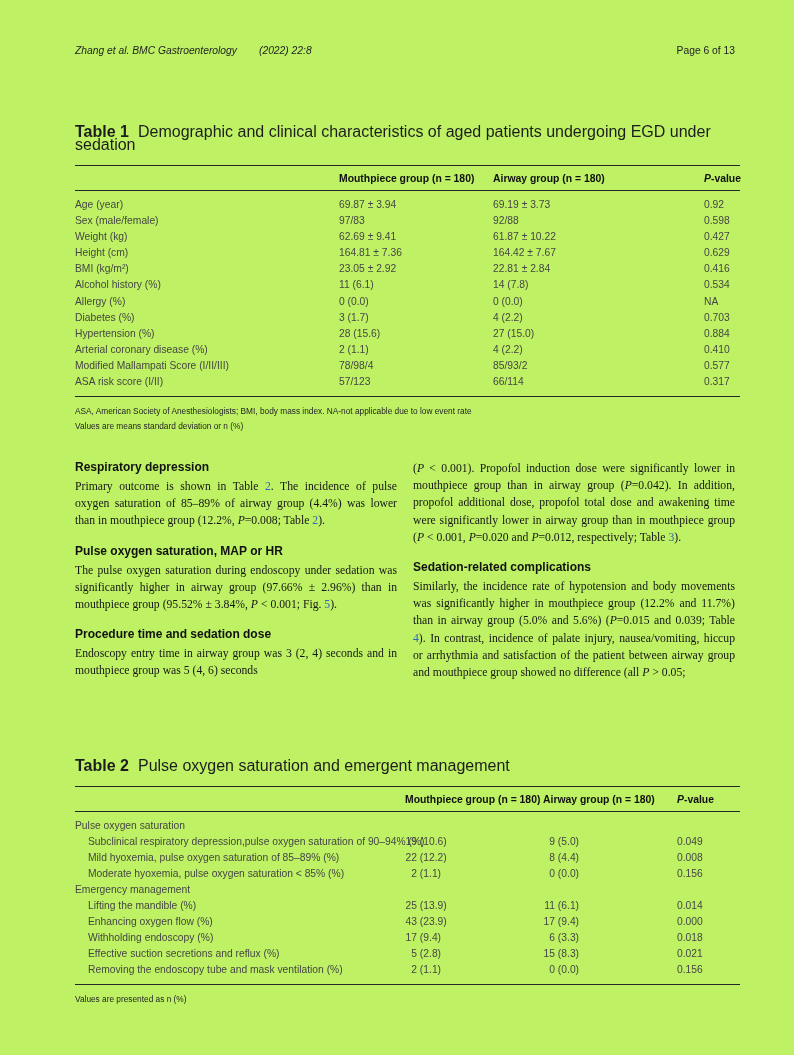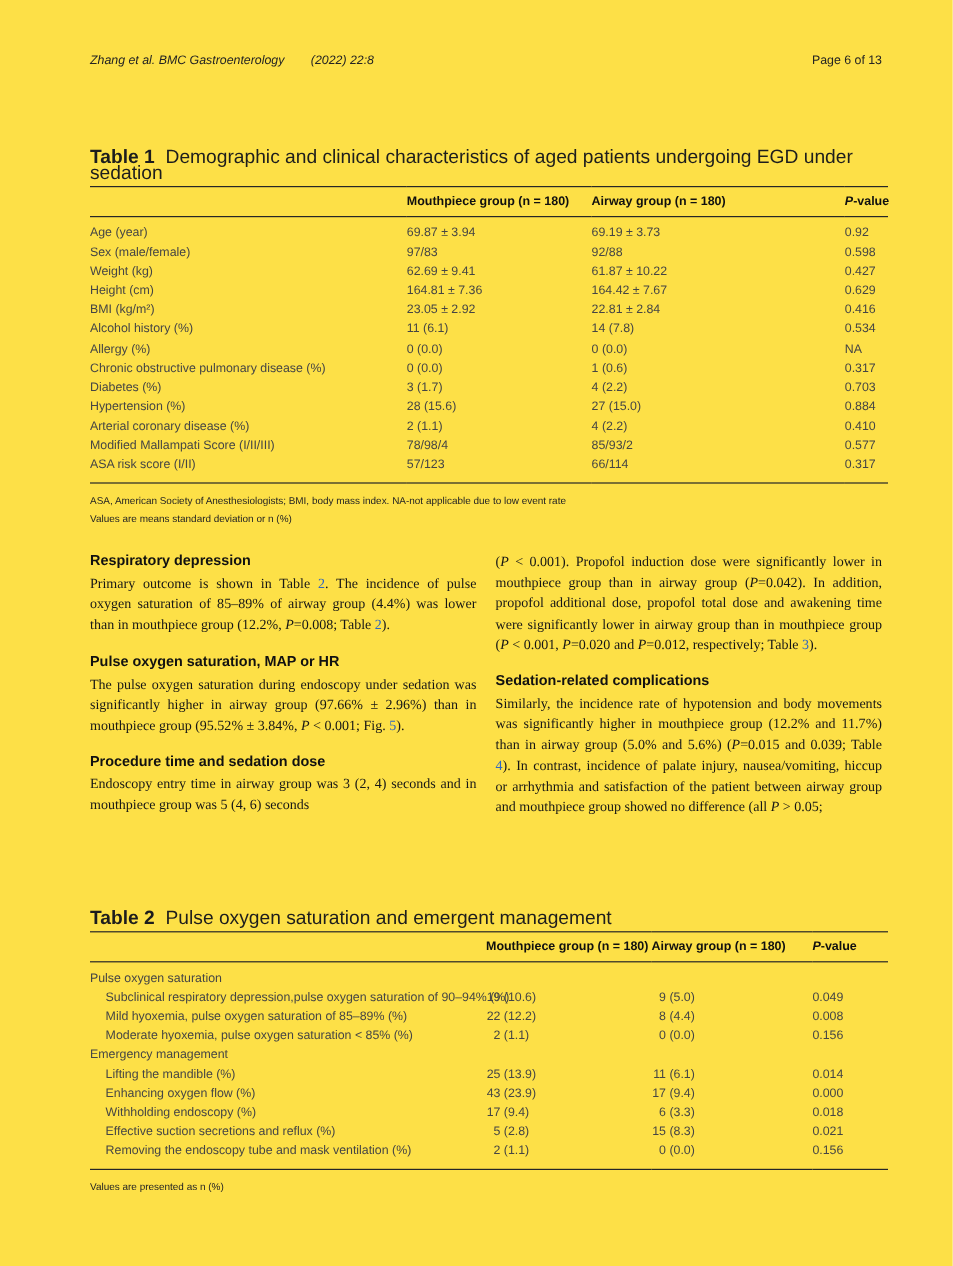--- a/index.html
+++ b/index.html
@@ -1,35 +1,35 @@
 <!DOCTYPE html>
 <html><head>
 <meta charset="utf-8">
 <style>
   html,body{margin:0;padding:0;background:#ffffff;}
   .page{
-    position:relative;width:794px;height:1055px;background:#fde047;
+    position:relative;width:794px;height:1055px;background:#bef264;
     font-family:"Liberation Sans",sans-serif;color:#1c1c1c;overflow:hidden;
   }
   
   .running-head{
     position:absolute;top:45px;left:75px;width:660px;
     display:flex;justify-content:space-between;align-items:baseline;
     font-size:10.3px;color:#232323;
   }
   .rh-left{display:flex;gap:22px;font-style:italic;}
   .rh-page{font-style:normal;}
   
   .tblock{position:absolute;left:75px;width:665px;}
   #table1-block{top:112px;}
   #table2-block{top:746px;}
   .tcap{font-size:16px;color:#1d1d1d;line-height:13px;margin-top:13px;}
   .tcap .cap-label{font-weight:bold;margin-right:9px;}
   table.dtable{
-    border-collapse:collapse;table-layout:fixed;width:665px;margin-top:4px;
+    border-collapse:collapse;table-layout:fixed;width:665px;margin-top:14px;
     border-top:1.4px solid #262626;border-bottom:1.4px solid #262626;
   }
   table.dtable th{
     font-size:10.4px;font-weight:bold;color:#101010;text-align:left;
     padding:7px 0 6px 0;border-bottom:0.8px solid #262626;
     vertical-align:bottom;white-space:nowrap;overflow:visible;
   }
   table.dtable td{
     font-size:10.3px;color:#454545;vertical-align:top;padding:0;
     white-space:nowrap;overflow:visible;
@@ -131,26 +131,20 @@
             <td>14 (7.8)</td>
             <td>0.534</td>
           </tr>
           <tr>
             <td class="lbl">Allergy (%)</td>
             <td>0 (0.0)</td>
             <td>0 (0.0)</td>
             <td>NA</td>
           </tr>
           <tr>
-            <td class="lbl">Chronic obstructive pulmonary disease (%)</td>
-            <td>0 (0.0)</td>
-            <td>1 (0.6)</td>
-            <td>0.317</td>
-          </tr>
-          <tr>
             <td class="lbl">Diabetes (%)</td>
             <td>3 (1.7)</td>
             <td>4 (2.2)</td>
             <td>0.703</td>
           </tr>
           <tr>
             <td class="lbl">Hypertension (%)</td>
             <td>28 (15.6)</td>
             <td>27 (15.0)</td>
             <td>0.884</td>

